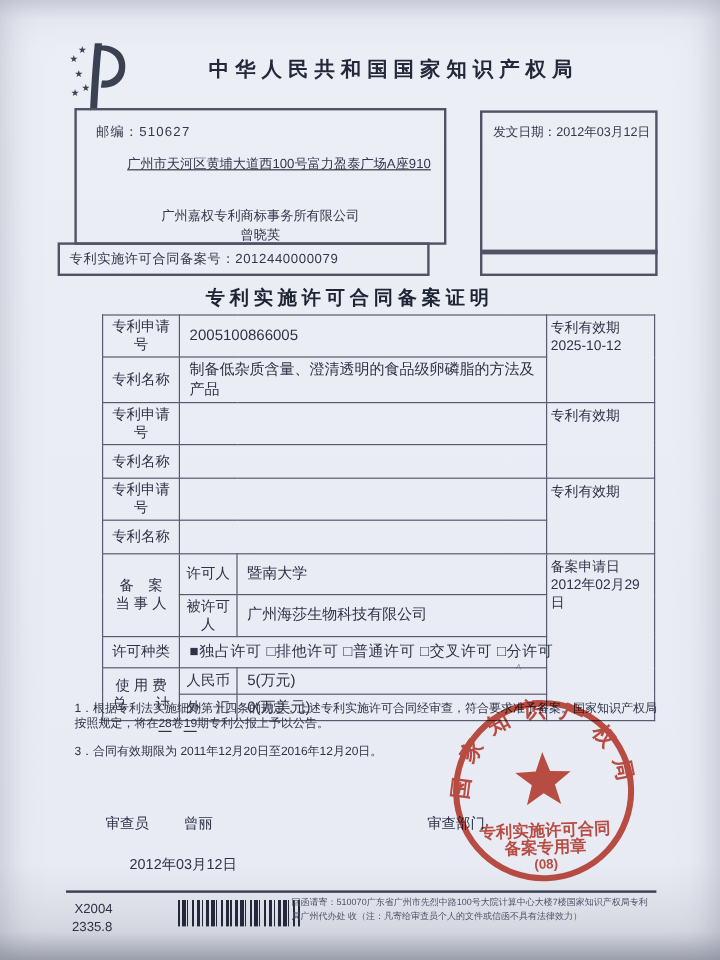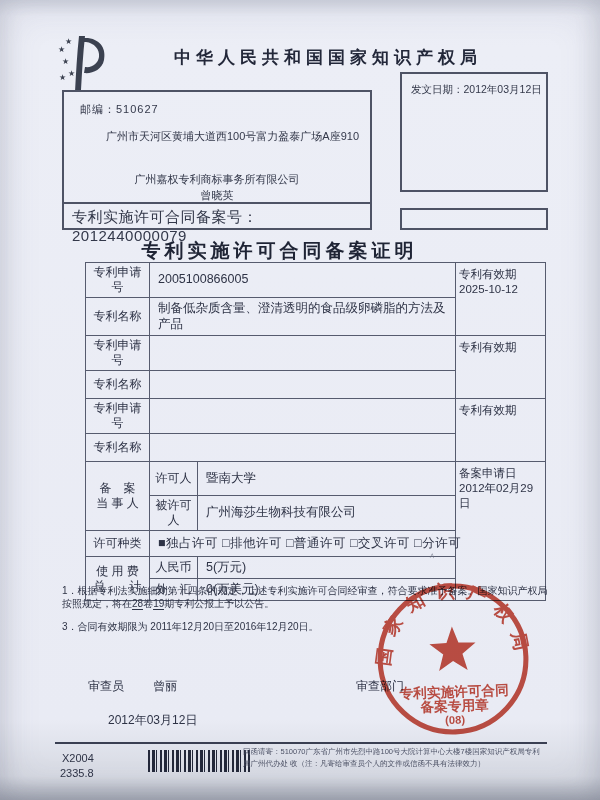--- a/index.html
+++ b/index.html
@@ -8,32 +8,32 @@
     background:linear-gradient(180deg,#dfe2ec 0%,#eaecf5 2%,#ecEEf6 6%,#e9ebf4 90%,#d6d9e2 97%,#a9adb8 100%);}
   .page::after{content:"";position:absolute;inset:0;pointer-events:none;
     box-shadow:inset 0 0 40px rgba(90,95,115,.18), inset -8px 0 18px rgba(90,95,115,.10), inset 8px 0 18px rgba(90,95,115,.08);}
   
   .logo{position:absolute;left:58px;top:34px;width:52px;height:60px;}
   .office-title{position:absolute;left:128px;top:46px;width:400px;text-align:center;
     font-size:17px;font-weight:bold;letter-spacing:5px;color:#23283a;white-space:nowrap;}
   
   .box{position:absolute;border:2px solid #4e5365;background:transparent;}
   .box-main{left:62px;top:90px;width:306px;height:110px;font-size:11px;}
-  .box-recno{left:62px;top:202px;width:306px;height:24px;font-size:15px;}
-  .box-date{left:400px;top:72px;width:144px;height:116px;font-size:10.5px;}
+  .box-recno{left:48px;top:202px;width:306px;height:24px;font-size:11px;}
+  .box-date{left:400px;top:92px;width:144px;height:116px;font-size:10.5px;}
   .box-rb{left:400px;top:208px;width:144px;height:18px;}
   .postcode{margin:10px 0 4px 16px;letter-spacing:1px;}
-  .addr{margin:12px 0 0 42px;}
+  .addr{margin:12px 0 0 42px;text-decoration:underline;}
   .agency{margin:28px 0 0 0;text-align:center;}
   .agent{margin:1px 0 0 0;text-align:center;}
   .recno-line{margin:4px 0 0 8px;letter-spacing:.5px;}
   .dispatch{margin:9px 0 0 9px;}
   
-  .cert-title{position:absolute;left:0;top:238px;width:559px;text-align:center;
-    font-size:19px;font-weight:bold;letter-spacing:4px;color:#1f2435;}
+  .cert-title{position:absolute;left:12px;top:238px;width:559px;text-align:center;
+    font-size:16px;font-weight:bold;letter-spacing:4px;color:#1f2435;}
   
   .cert-table{position:absolute;left:85px;top:262px;width:460px;border-collapse:collapse;
     table-layout:fixed;font-size:12px;color:#2e3346;}
   .cert-table td{border:1.5px solid #565b6e;padding:2px 4px;vertical-align:middle;}
   .cert-table .lab{text-align:center;line-height:1.25;}
   .cert-table .val{font-size:12.5px;padding-left:8px;line-height:1.25;}
   .cert-table .side{vertical-align:top;font-size:11.5px;line-height:1.3;padding:4px 3px;}
   .two-line span{display:block;text-align:center;}
   .chk{font-size:11px;letter-spacing:.5px;white-space:nowrap;}
   .smudge{position:absolute;left:430px;top:552px;font-size:9px;color:#6a6f80;opacity:.75;transform:rotate(8deg);}

